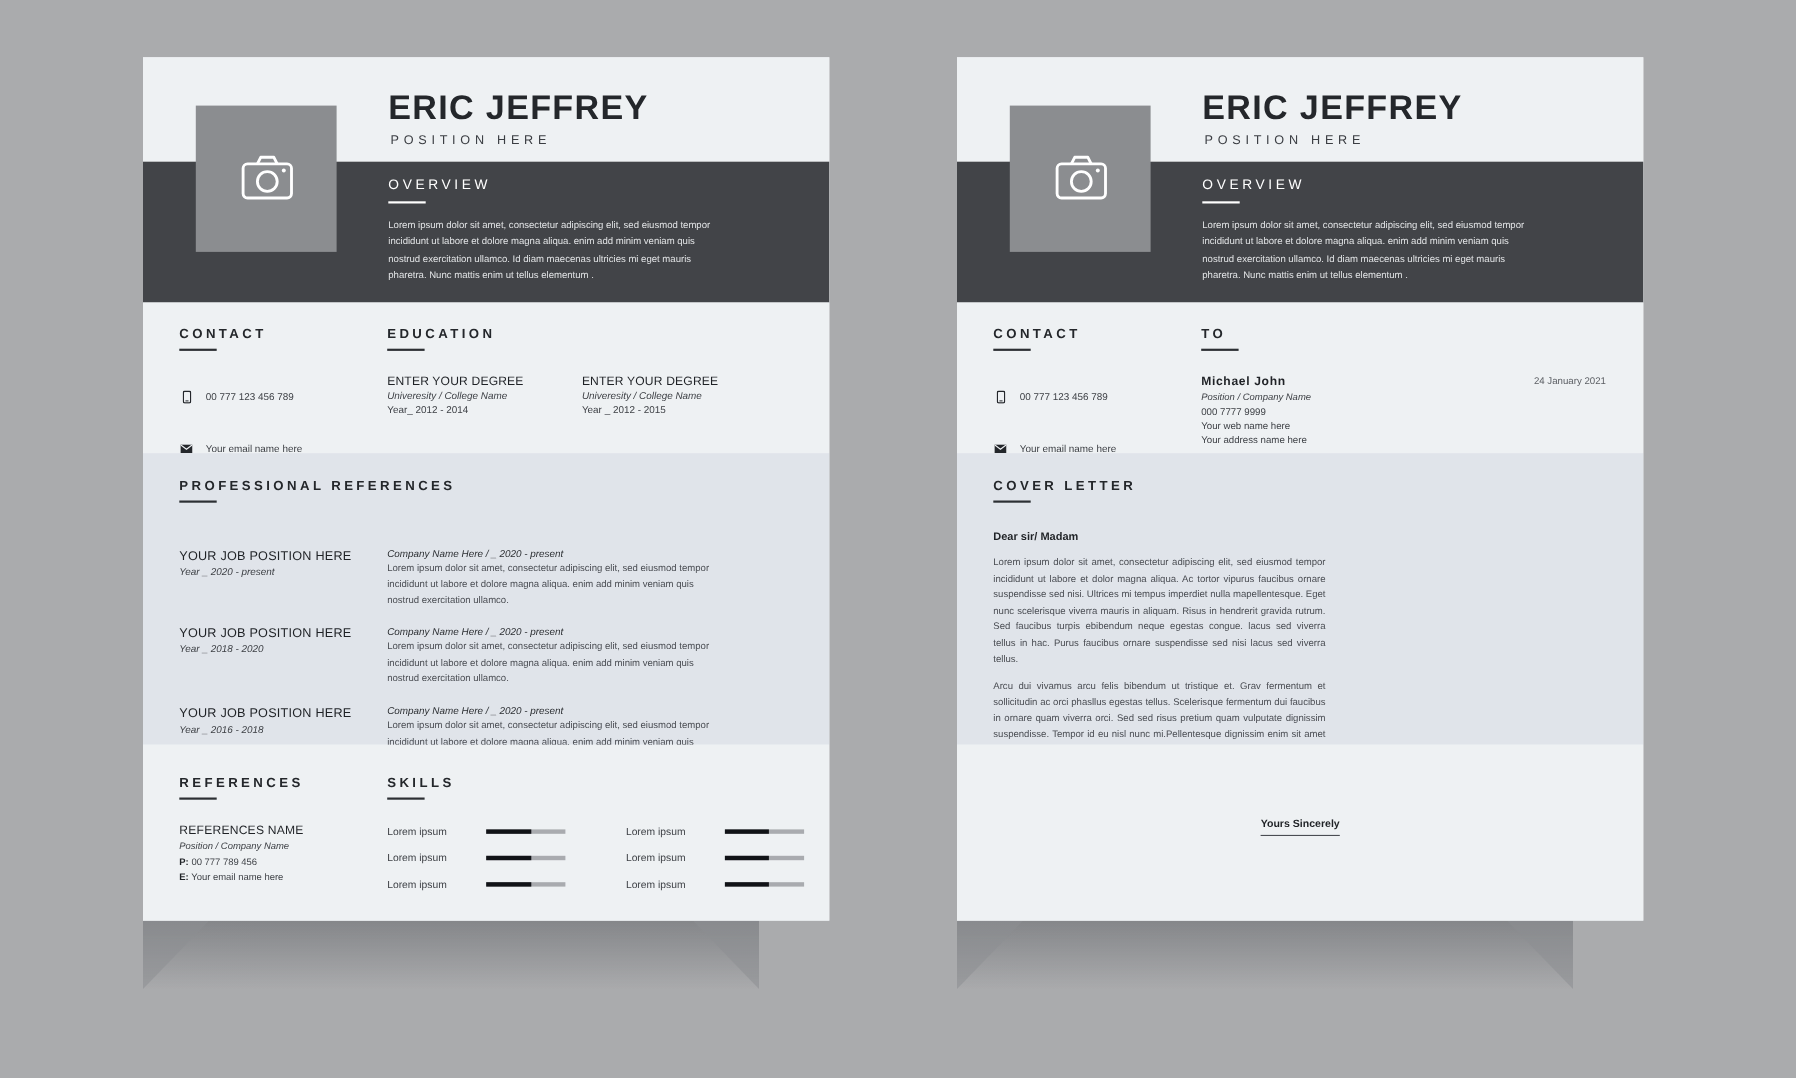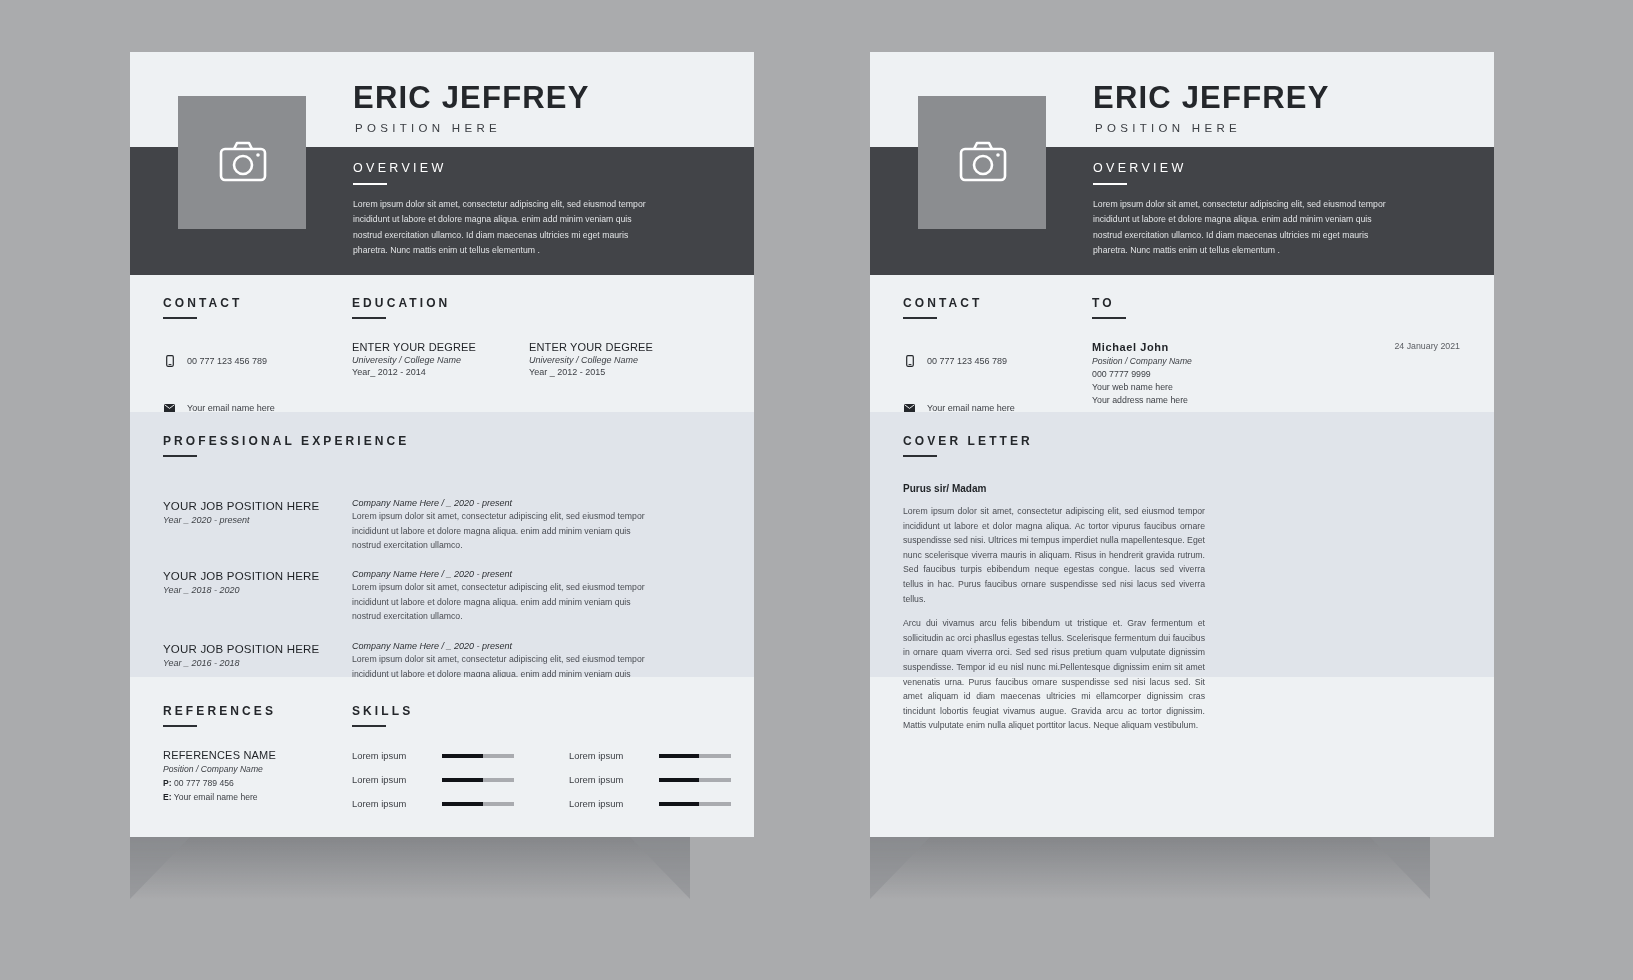--- a/index.html
+++ b/index.html
@@ -387,21 +387,21 @@
             <div class="edu-title">ENTER YOUR DEGREE</div>
             <div class="edu-sub">Univeresity / College Name</div>
             <div class="edu-year">Year _ 2012 - 2015</div>
           </div>
         </div>
       </div>
     </div>
 
     <div class="band alt" style="height:265px;">
       <div class="abs" style="left:33px; top:22px;">
-        <div class="sec-title-dk">PROFESSIONAL EXPERIENCE</div>
+        <div class="sec-title-dk">PROFESSIONAL REFERENCES</div>
         <div class="rule-dk"></div>
       </div>
 
       <div class="abs" style="left:33px; top:88px;">
         <div class="job-title">YOUR JOB POSITION HERE</div>
         <div class="job-year">Year _ 2020 - present</div>
       </div>
       <div class="abs" style="left:222px; top:86px;">
         <div class="job-company">Company Name Here / _ 2020 - present</div>
         <div class="job-desc">Lorem ipsum dolor sit amet, consectetur adipiscing elit, sed eiusmod tempor incididunt ut labore et dolore magna aliqua. enim add minim veniam quis nostrud exercitation ullamco.</div>
@@ -569,23 +569,28 @@
           <div class="to-line">Your address name here</div>
         </div>
       </div>
     </div>
 
     <div class="band alt" style="height:265px;">
       <div class="abs" style="left:33px; top:22px;">
         <div class="sec-title-dk">COVER LETTER</div>
         <div class="rule-dk"></div>
         <div style="margin-top:26px;">
-          <div class="letter-greet">Purus sir/ Madam</div>
+          <div class="letter-greet">Dear sir/ Madam</div>
           <div class="letter-p">Lorem ipsum dolor sit amet, consectetur adipiscing elit, sed eiusmod tempor incididunt ut labore et dolor magna aliqua. Ac tortor vipurus faucibus ornare suspendisse sed nisi. Ultrices mi tempus imperdiet nulla mapellentesque. Eget nunc scelerisque viverra mauris in aliquam. Risus in hendrerit gravida rutrum. Sed faucibus turpis ebibendum neque egestas congue. lacus sed viverra tellus in hac. Purus faucibus ornare suspendisse sed nisi lacus sed viverra tellus.</div>
           <div class="letter-p">Arcu dui vivamus arcu felis bibendum ut tristique et. Grav fermentum et sollicitudin ac orci phasllus egestas tellus. Scelerisque fermentum dui faucibus in ornare quam viverra orci. Sed sed risus pretium quam vulputate dignissim suspendisse. Tempor id eu nisl nunc mi.Pellentesque dignissim enim sit amet venenatis urna. Purus faucibus ornare suspendisse sed nisi lacus sed. Sit amet aliquam id diam maecenas ultricies mi ellamcorper dignissim cras tincidunt lobortis feugiat vivamus  augue. Gravida arcu ac tortor dignissim. Mattis vulputate enim nulla aliquet porttitor lacus. Neque aliquam vestibulum.</div>
         </div>
       </div>
     </div>
 
+    <div class="band" style="height:160px;">
+      <div class="abs" style="left:0; right:0; top:62px; text-align:center;">
+        <span class="sincerely">Yours Sincerely</span>
+      </div>
+    </div>
 
   </div>
 
 </div>
 
 </body></html>

